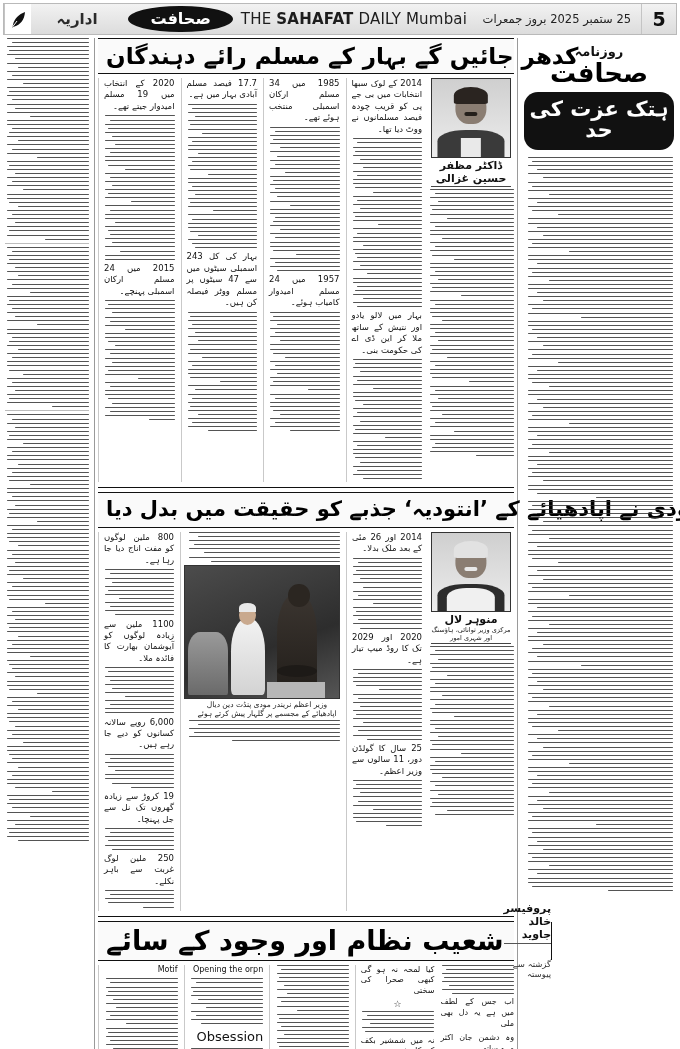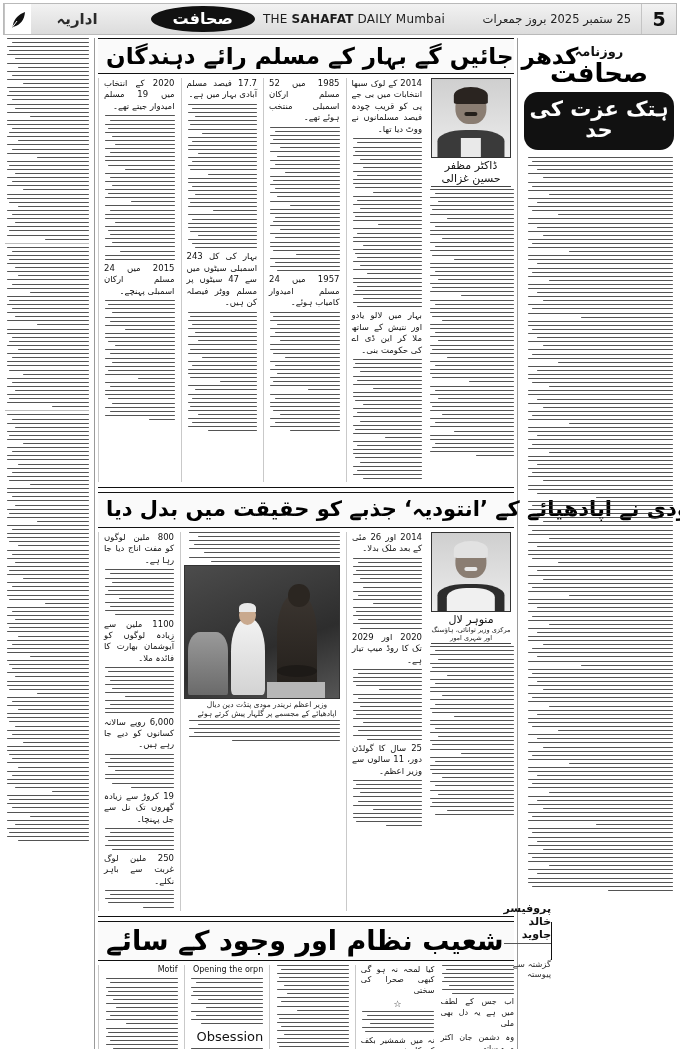--- a/index.html
+++ b/index.html
@@ -24,21 +24,21 @@
     width:92px;display:flex;align-items:center;justify-content:center;
     font-size:15px;font-weight:bold;color:#2a2a2a;letter-spacing:.5px;
   }
   .mh-spacer{flex:1;}
   .mh-brandbox{display:flex;flex-direction:row-reverse;align-items:center;gap:8px;}
   .mh-oval{
     background:#111;color:#fff;border-radius:50%/50%;
     padding:2px 20px;font-size:16px;font-weight:bold;line-height:1.15;
     border:2px solid #111;
   }
-  .mh-engname{font-size:12px;color:#1d1d1d;letter-spacing:.2px;white-space:nowrap;}
+  .mh-engname{font-size:15px;color:#1d1d1d;letter-spacing:.2px;white-space:nowrap;}
   .mh-engname b{font-weight:bold;}
   .mh-date{
     font-size:11.5px;color:#222;display:flex;align-items:center;
     padding:0 10px;white-space:nowrap;direction:rtl;text-align:center;
   }
   .mh-pageno{
     width:34px;display:flex;align-items:center;justify-content:center;
     font-size:19px;font-weight:bold;color:#111;border-left:1px solid #c4c4c4;
   }
 
@@ -101,21 +101,21 @@
   .ac.n{border-left:1px solid #c9c9c9;padding-left:5px;}
 
   
   .author-card{width:80px;margin:0 auto 2px;}
   .photo{
     width:78px;height:78px;border:1px solid #333;background:#d8d8d8;
     position:relative;overflow:hidden;
   }
   .photo.wide{width:100%;height:132px;}
   .ph-cap{
-    text-align:center;font-size:11px;font-weight:normal;padding-top:1px;color:#111;
+    text-align:center;font-size:11px;font-weight:bold;padding-top:1px;color:#111;
   }
   .ph-rule{border-bottom:1px solid #444;margin:1px 0 2px;}
 
   
   .pf-bg{position:absolute;inset:0;background:linear-gradient(#cfcfcf,#ededed);}
   .pf-head{
     position:absolute;left:50%;transform:translateX(-50%);top:14%;
     width:40%;height:44%;border-radius:48% 48% 42% 42%;background:#8a7d72;
   }
   .pf-hair{
@@ -584,21 +584,21 @@
               <div class="ln w95"></div>
                 <div class="ln w88"></div>
                 <div class="ln w98"></div>
               <div class="ln w92"></div>
                 <div class="ln w98"></div>
                 <div class="ln w84"></div>
             </div>
           </div>
 
           <div class="ac n">
-            <div class="numline">1985 میں 52 مسلم ارکان اسمبلی منتخب ہوئے تھے۔</div>
+            <div class="numline">1985 میں 34 مسلم ارکان اسمبلی منتخب ہوئے تھے۔</div>
             <div class="urdu-lines">
               <div class="ln w98"></div>
                 <div class="ln w92"></div>
                 <div class="ln w98"></div>
               <div class="ln w95"></div>
                 <div class="ln w98"></div>
                 <div class="ln w84"></div>
               <div class="ln w98"></div>
                 <div class="ln w88"></div>
                 <div class="ln w98"></div>

